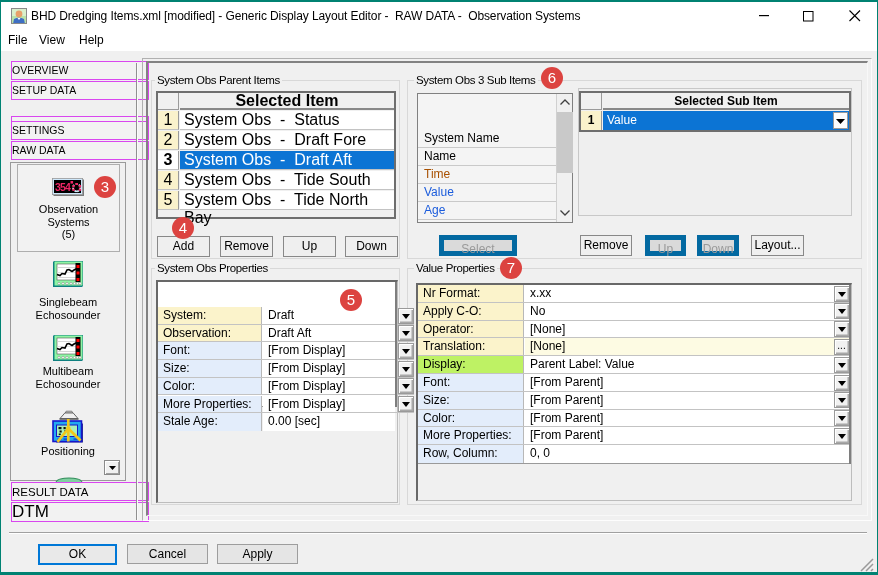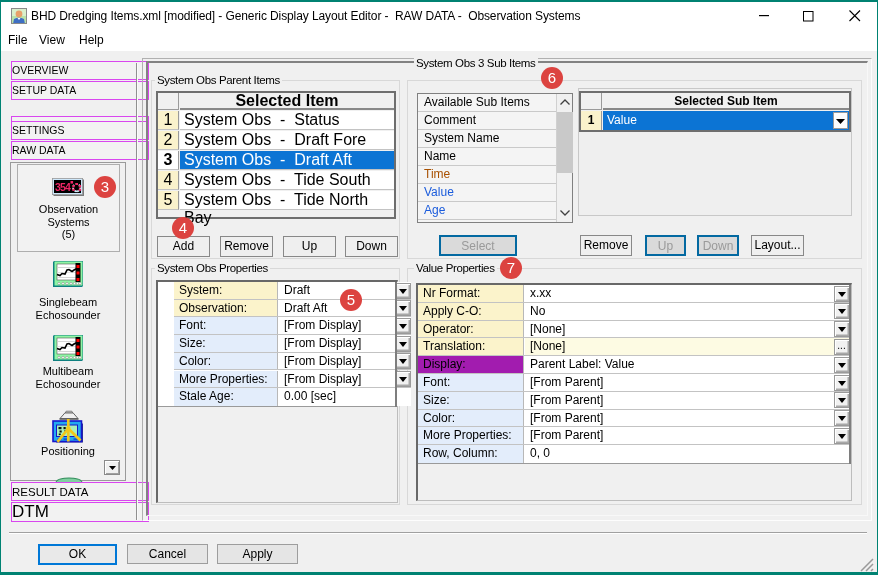--- a/index.html
+++ b/index.html
@@ -8,23 +8,23 @@
 .abs { position:absolute; }
 .win { position:absolute; left:0; top:0; width:878px; height:575px; border-style:solid; border-color:#008272; border-width:2px 1px 3px 1px; background:#f0f0f0; }
 .titlebar { position:absolute; left:1px; top:2px; width:876px; height:29px; background:#ffffff; }
 .title-text { position:absolute; left:30px; top:7px; font-size:12px; letter-spacing:-0.1px; color:#000; white-space:pre; }
 .menubar { position:absolute; left:1px; top:31px; width:876px; height:20px; background:#ffffff; }
 .menu-item { position:absolute; top:2px; font-size:12px; color:#000; }
 .sidebtn { position:absolute; left:11px; width:138px; height:19px; background:#f2f2f2; border:1px solid #d946ef; font-size:10.5px; text-align:left; line-height:17px; color:#000; }
 .gbox { position:absolute; border:1px solid #d8d8d8; }
 .glabel { position:absolute; font-size:11.5px; letter-spacing:-0.35px; color:#000; background:#f0f0f0; padding:0 2px; }
 .btn { position:absolute; background:#efefef; border:1px solid #888888; font-size:12px; text-align:center; color:#000; }
-.btn-dis { position:absolute; background:#dadada; border:2px solid #0369a1; font-size:12px; text-align:center; color:#9a9a9a; }
+.btn-dis { position:absolute; background:#dadada; border:5px solid #0369a1; font-size:12px; text-align:center; color:#9a9a9a; }
 .circle { position:absolute; width:22px; height:22px; border-radius:50%; background:#dc4340; color:#fff; font-size:15px; font-weight:normal; text-align:center; line-height:22px; z-index:50; }
-.lrow { position:absolute; left:16px; width:237px; height:17.7px; border-bottom:1px solid #c3c3c3; }
+.lrow { position:absolute; left:0; width:256px; height:17.7px; border-bottom:1px solid #c3c3c3;margin-top:25px; }
 .lcell { position:absolute; left:0; top:0; width:104px; height:100%; border-right:1px solid #b8b8b8; line-height:16.5px; padding-left:5px; }
 .vcell { position:absolute; left:105px; top:0; width:132px; height:100%; background:#fff; line-height:16.5px; padding-left:5px; }
 .rrow { position:absolute; left:0; width:432px; height:17.8px; border-bottom:1px solid #c3c3c3; }
 .rlcell { position:absolute; left:0; top:0; width:106px; height:100%; border-right:1px solid #b8b8b8; line-height:16.5px; padding-left:5px; }
 .rvcell { position:absolute; left:107px; top:0; width:325px; height:100%; background:#fff; line-height:16.5px; padding-left:5px; }
 .arow { position:absolute; left:0; width:138px; height:18px; border-bottom:1px solid #c9c9c9; line-height:17px; padding-left:6px; background:#f4f4f4; }
 .dd { position:absolute; top:0.5px; right:0.5px; width:16px; height:16px; background:#f1f1f1; border:1px solid #9a9a9a; box-shadow:inset 1px 1px 0 #ffffff, inset -1.5px -1.5px 0 #a8a8a8; }
 .dd::after { content:""; position:absolute; left:3px; top:5px; width:0; height:0; border-left:4.5px solid transparent; border-right:4.5px solid transparent; border-top:5px solid #000; }
 .dd[style*="font-size"]::after { display:none; }
 </style>
@@ -179,21 +179,21 @@
 <div class="abs" style="left:137px;top:63px;width:1px;height:457px;background:#fafafa"></div>
 
 <div class="abs" style="left:142px;top:58px;width:730px;height:463px;border-top:1px solid #b0b0b0;border-left:1px solid #b0b0b0;border-right:1px solid #fdfdfd;border-bottom:1px solid #fdfdfd"></div>
 <div class="abs" style="left:146px;top:61px;width:722px;height:455px;border-top:2px solid #828282;border-left:2px solid #828282;border-right:1px solid #f8f8f8;border-bottom:1px solid #f8f8f8"></div>
 
 <div class="gbox" style="left:151px;top:80px;width:249px;height:179px"></div>
 <div class="glabel" style="left:155px;top:74px">System Obs Parent Items</div>
 <div class="gbox" style="left:151px;top:268px;width:249px;height:237px"></div>
 <div class="glabel" style="left:155px;top:262px">System Obs Properties</div>
 <div class="gbox" style="left:407px;top:80px;width:455px;height:179px"></div>
-<div class="glabel" style="left:414px;top:57px">System Obs 3 Sub Items</div>
+<div class="glabel" style="left:414px;top:74px">System Obs 3 Sub Items</div>
 <div class="gbox" style="left:407px;top:268px;width:455px;height:237px"></div>
 <div class="glabel" style="left:414px;top:262px">Value Properties</div>
 
 <div id="ptable" class="abs" style="left:156px;top:91px;width:240px;height:128px;border:2px solid #6e6e6e;background:#f0f0f0;font-size:16px">
   <div class="abs" style="left:0;top:0;width:21px;height:17px;background:#f0f0f0;border-right:1px solid #9a9a9a;border-bottom:1px solid #9a9a9a"></div>
   <div class="abs" style="left:22px;top:0;width:214px;height:17px;background:#f0f0f0;border-bottom:2px solid #888;font-weight:bold;text-align:center;line-height:16px">Selected Item</div>
   <div class="abs prow-num" style="left:0;top:18px;width:21px;height:19px;background:#faf2cc;border-right:1px solid #9a9a9a;border-bottom:1px solid #c3c3c3;text-align:center;line-height:18px">1</div>
   <div class="abs" style="left:22px;top:18px;width:214px;height:19px;background:#fff;border-bottom:1px solid #c3c3c3;line-height:18px;padding-left:4px">System Obs&nbsp; -&nbsp; Status</div>
   <div class="abs prow-num" style="left:0;top:38px;width:21px;height:19px;background:#faf2cc;border-right:1px solid #9a9a9a;border-bottom:1px solid #c3c3c3;text-align:center;line-height:18px">2</div>
   <div class="abs" style="left:22px;top:38px;width:214px;height:19px;background:#fff;border-bottom:1px solid #c3c3c3;line-height:18px;padding-left:4px">System Obs&nbsp; -&nbsp; Draft Fore</div>
@@ -243,22 +243,20 @@
       <div class="vcell">[From Display]</div>
       <div class="dd"></div>
     </div>
   <div class="lrow" style="top:106.2px;border-bottom:none">
       <div class="lcell" style="background:#e3edfb">Stale Age:</div>
       <div class="vcell">0.00 [sec]</div>
     </div>
 </div>
 
 <div id="avail" class="abs" style="left:417px;top:93px;width:156px;height:130px;border:1px solid #808080;background:#f4f4f4;font-size:12px">
-  <div class="arow" style="top:0">Available Sub Items</div>
-  <div class="arow" style="top:18px">Comment</div>
   <div class="arow" style="top:36px">System Name</div>
   <div class="arow" style="top:54px">Name</div>
   <div class="arow" style="top:72px;color:#a85000">Time</div>
   <div class="arow" style="top:90px;color:#1b5cdc">Value</div>
   <div class="arow" style="top:108px;color:#1b5cdc">Age</div>
 
   <div class="abs" style="left:138px;top:0;width:16px;height:128px;background:#f0f0f0;border-left:1px solid #d0d0d0">
     <svg class="abs" style="left:3px;top:5px" width="10" height="6">
         <path d="M0.5 5.5 L5 1 L9.5 5.5" fill="none" stroke="#404040" stroke-width="1.3"></path>
       </svg>
@@ -305,21 +303,21 @@
       <div class="rlcell" style="background:#fbf3cb">Operator:</div>
       <div class="rvcell">[None]</div>
       <div class="dd"></div>
     </div>
   <div class="rrow" style="top:53.4px">
       <div class="rlcell" style="background:#fbf3cb">Translation:</div>
       <div class="rvcell" style="background:#fdfbe3">[None]</div>
       <div class="dd" style="font-size:10px;text-align:center;line-height:12px">...</div>
     </div>
   <div class="rrow" style="top:71.2px">
-      <div class="rlcell" style="background:#a21caf">Display:</div>
+      <div class="rlcell" style="background:#bef264">Display:</div>
       <div class="rvcell">Parent Label: Value</div>
       <div class="dd"></div>
     </div>
   <div class="rrow" style="top:89.0px">
       <div class="rlcell" style="background:#e3edfb">Font:</div>
       <div class="rvcell">[From Parent]</div>
       <div class="dd"></div>
     </div>
   <div class="rrow" style="top:106.8px">
       <div class="rlcell" style="background:#e3edfb">Size:</div>

